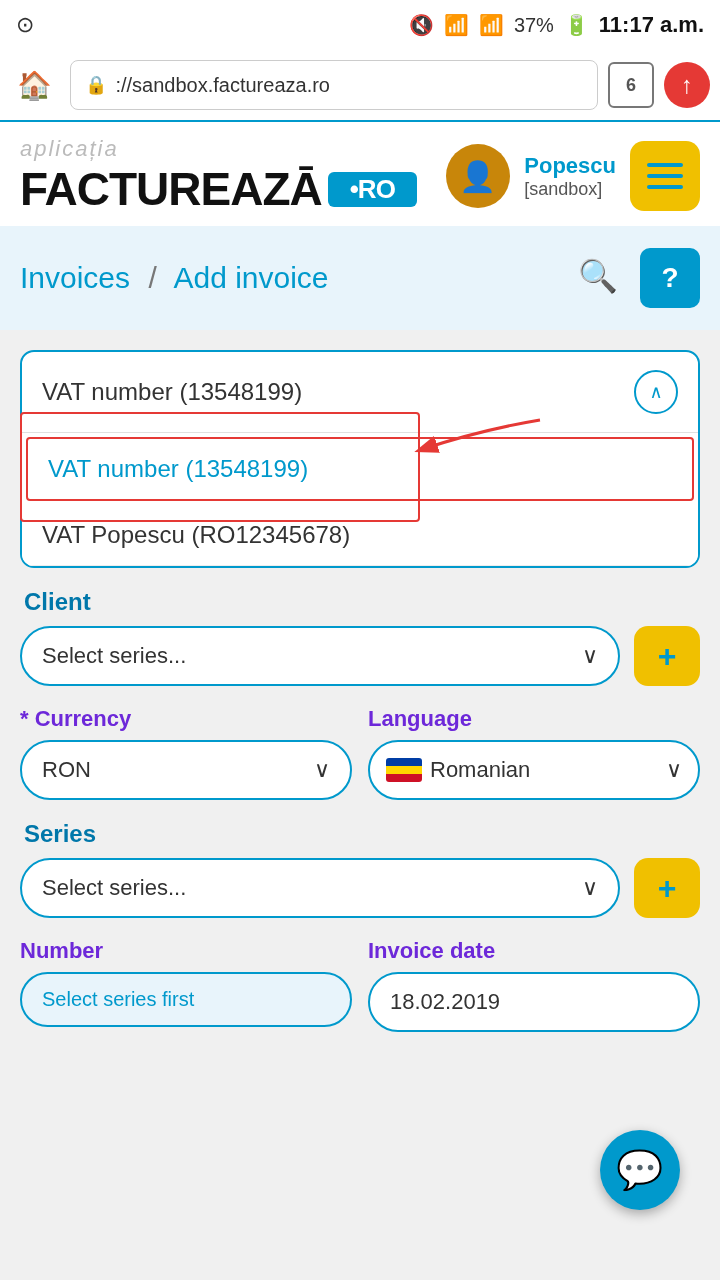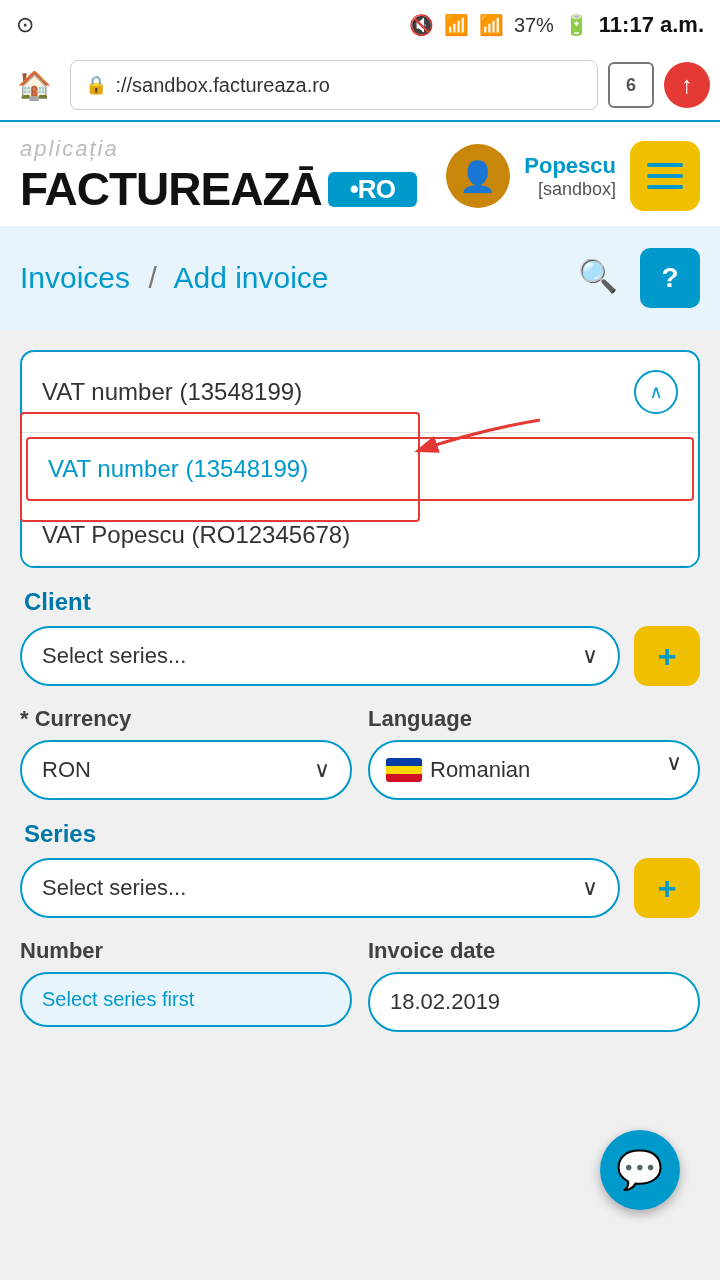--- a/index.html
+++ b/index.html
@@ -109,21 +109,21 @@
       align-items: center;
       gap: 14px;
     }
     .user-avatar {
       width: 64px; height: 64px;
       background: #c8860a;
       border-radius: 50%;
       display: flex; align-items: center; justify-content: center;
       font-size: 30px; color: white;
     }
-    .user-info { text-align: right; }
+    .user-info { text-align: left; }
     .user-name { color: #0099cc; font-size: 22px; font-weight: bold; }
     .user-tag { color: #555; font-size: 18px; }
     .menu-btn {
       background: #f0c000;
       width: 70px; height: 70px;
       border-radius: 14px;
       display: flex; align-items: center; justify-content: center;
       flex-direction: column;
       gap: 7px;
     }
@@ -271,32 +271,33 @@
     
     .two-col-row {
       display: flex;
       gap: 16px;
       margin-bottom: 20px;
     }
     .col-half { flex: 1; }
     .small-label {
       font-size: 22px;
       font-weight: bold;
-      color: #404040;
+      color: #6d28d9;
       margin-bottom: 8px;
     }
 
     
     .lang-dropdown {
       border: 2px solid #0099cc;
       border-radius: 30px;
       height: 60px;
       display: flex;
+      align-items: center;
       justify-content: space-between;
-      padding: 8px 16px;
+      padding: 16px 16px;
       background: white;
       font-size: 22px;
       color: #333;
     }
     .flag {
       width: 36px; height: 24px;
       display: inline-flex;
       flex-direction: column;
       overflow: hidden;
       border-radius: 3px;

